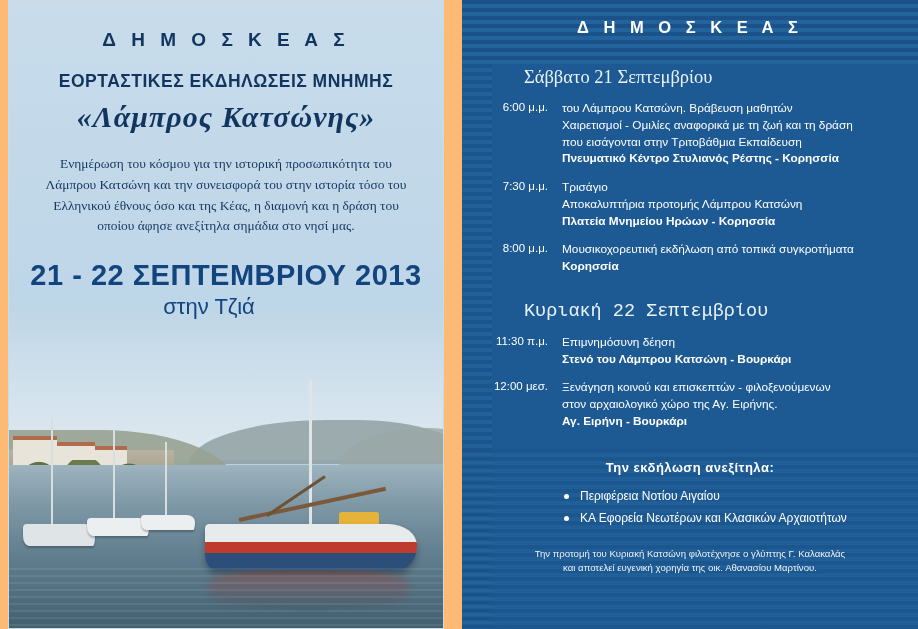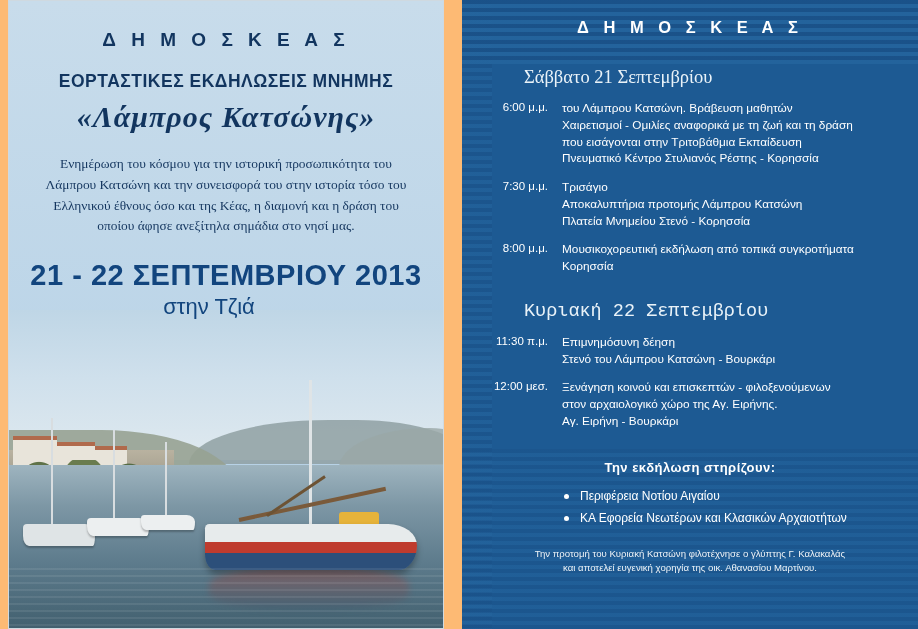--- a/index.html
+++ b/index.html
@@ -284,21 +284,21 @@
     color: #ffffff;
     padding-top: 1px;
     box-sizing: border-box;
   }
   .ev-body {
     font-size: 11.8px;
     line-height: 1.42;
     color: #ffffff;
   }
   .ev-venue {
-    font-weight: normal;
+    font-weight: bold;
     color: #ffffff;
   }
   .support-title {
     margin-top: 30px;
     text-align: center;
     font-size: 13px;
     font-weight: bold;
     letter-spacing: .5px;
   }
   .support-list {
@@ -392,21 +392,21 @@
             <div>που εισάγονται στην Τριτοβάθμια Εκπαίδευση</div>
             <div class="ev-venue">Πνευματικό Κέντρο Στυλιανός Ρέστης - Κορησσία</div>
           </div>
         </div>
 
         <div class="event">
           <div class="ev-time">7:30 μ.μ.</div>
           <div class="ev-body">
             <div>Τρισάγιο</div>
             <div>Αποκαλυπτήρια προτομής Λάμπρου Κατσώνη</div>
-            <div class="ev-venue">Πλατεία Μνημείου Στενό - Κορησσία</div>
+            <div class="ev-venue">Πλατεία Μνημείου Ηρώων - Κορησσία</div>
           </div>
         </div>
 
         <div class="event">
           <div class="ev-time">8:00 μ.μ.</div>
           <div class="ev-body">
             <div>Μουσικοχορευτική εκδήλωση από τοπικά συγκροτήματα</div>
             <div class="ev-venue">Κορησσία</div>
           </div>
         </div>
@@ -428,21 +428,21 @@
           <div class="ev-time">12:00 μεσ.</div>
           <div class="ev-body">
             <div>Ξενάγηση κοινού και επισκεπτών - φιλοξενούμενων</div>
             <div>στον αρχαιολογικό χώρο της Αγ. Ειρήνης.</div>
             <div class="ev-venue">Αγ. Ειρήνη - Βουρκάρι</div>
           </div>
         </div>
 
       </div>
 
-      <div class="support-title">Την εκδήλωση στηρίζουν:</div>
+      <div class="support-title">Την εκδήλωση ανεξίτηλα:</div>
       <ul class="support-list">
         <li>
           <span class="bullet"></span>
           <span>Περιφέρεια Νοτίου Αιγαίου</span>
         </li>
         <li>
           <span class="bullet"></span>
           <span>ΚΑ Εφορεία Νεωτέρων και Κλασικών Αρχαιοτήτων</span>
         </li>
       </ul>

